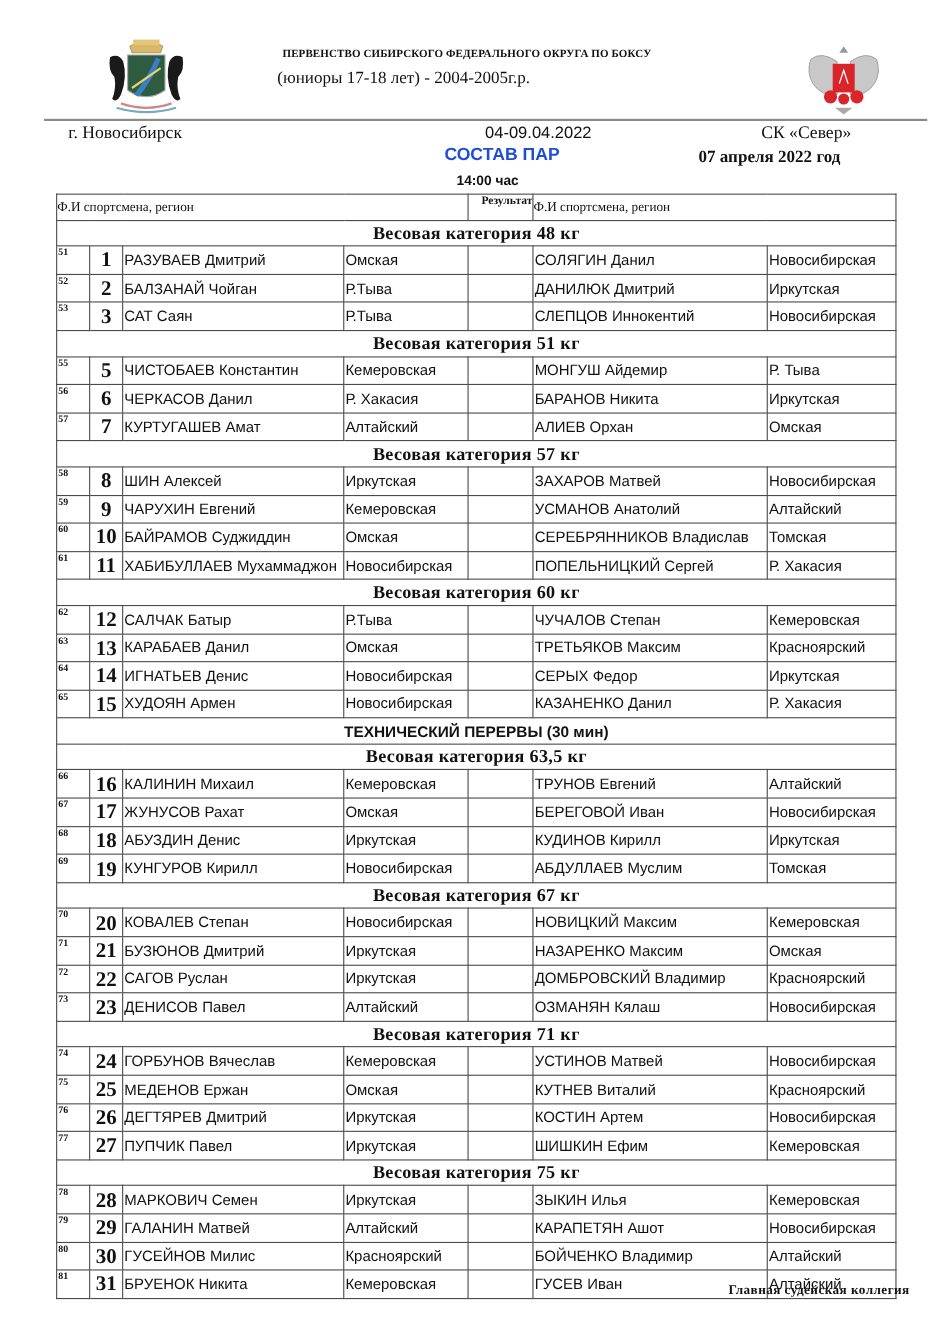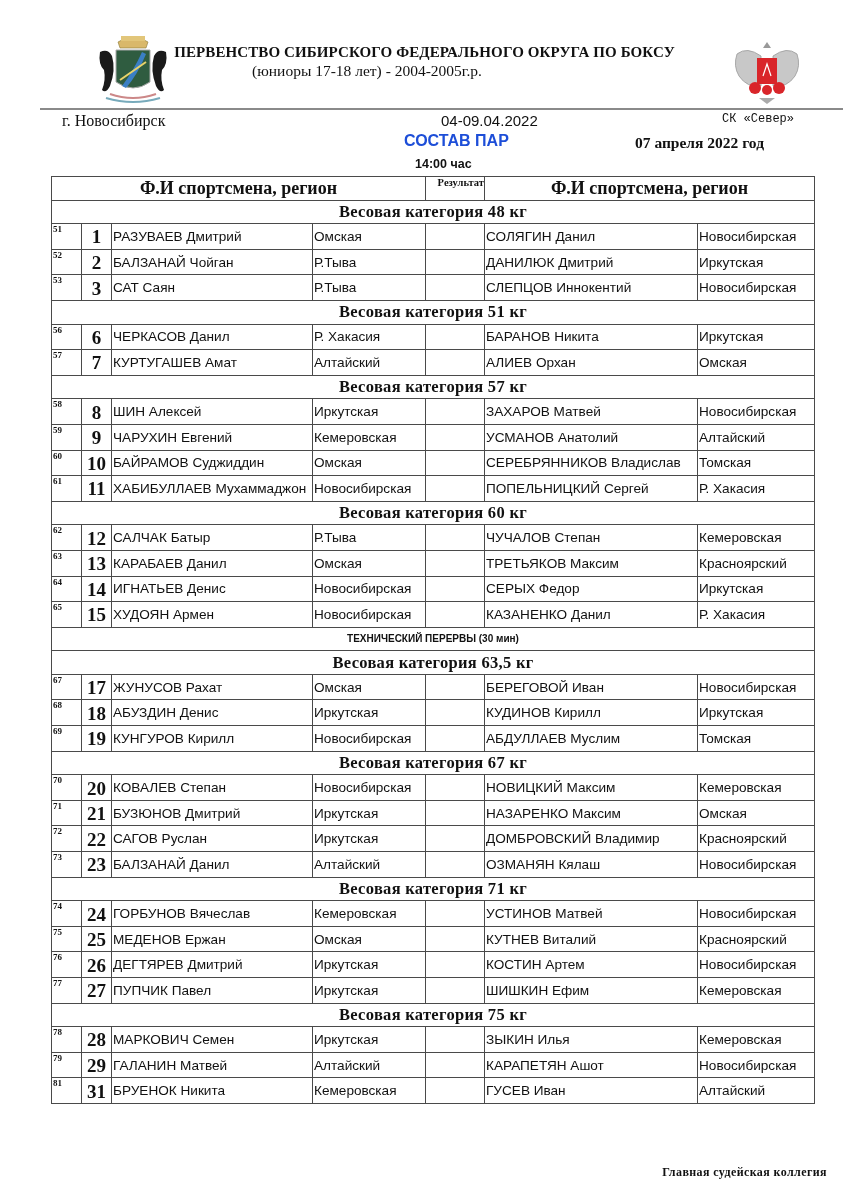--- a/index.html
+++ b/index.html
@@ -1,40 +1,40 @@
 <!DOCTYPE html>
 <html><head>
 <meta charset="utf-8">
 <style>
   html, body { margin: 0; padding: 0; background: #ffffff; }
   body { width: 849px; height: 1200px; position: relative; overflow: hidden; color: #111; }
   .abs { position: absolute; }
   .serif { font-family: "Liberation Serif", "DejaVu Serif", serif; }
   .sans { font-family: "Liberation Sans", "DejaVu Sans", sans-serif; }
 
-  .title-main { left: 0; width: 849px; top: 44px; text-align: center; font-weight: bold; font-size: 15px; letter-spacing: 0.1px; }
+  .title-main { left: 0; width: 849px; top: 44px; text-align: center; font-weight: bold; font-size: 10px; letter-spacing: 0.1px; }
   .title-sub { left: 0; width: 734px; top: 62px; text-align: center; font-size: 15.5px; }
   .hr { left: 40px; top: 108px; width: 803px; height: 2px; background: #8a8a8a; }
 
   .city { left: 62px; top: 112px; font-size: 16px; }
   .dates { left: 441px; top: 112px; font-size: 15px; }
-  .venue { left: 722px; top: 112px; font-size: 12px; font-family: Liberation Mono, monospace; }
+  .venue { left: 692px; top: 112px; font-size: 16px; }
   .doc-title { left: 404px; top: 132px; font-size: 16px; font-weight: bold; color: #1d4ed8; }
   .doc-date { left: 635px; top: 134px; font-size: 15.5px; font-weight: bold; }
   .time { left: 415px; top: 157px; font-size: 12.5px; font-weight: bold; }
 
   .logo-left { left: 88px; top: 30px; width: 90px; height: 78px; }
   .logo-right { left: 727px; top: 36px; width: 80px; height: 72px; }
 
   table.grid { position: absolute; left: 51px; top: 176px; width: 763px; border-collapse: collapse; table-layout: fixed; }
   table.grid td { border: 1px solid #4a4a4a; padding: 0; height: 22.6px; overflow: hidden; white-space: nowrap; vertical-align: middle; }
-  .hdr-cell { font-family: "Liberation Serif", "DejaVu Serif", serif; font-weight: bold; font-size: 18px; text-align: center; }
+  .hdr-cell { font-family: "Liberation Serif", "DejaVu Serif", serif; font-weight: normal; font-size: 12px; }
   .hdr-res { font-family: "Liberation Serif", "DejaVu Serif", serif; font-weight: bold; font-size: 10.5px; text-align: right; vertical-align: top !important; }
   .cat-cell { font-family: "Liberation Serif", "DejaVu Serif", serif; font-weight: bold; font-size: 16.5px; text-align: center; letter-spacing: 0.3px; }
-  .break-cell { font-family: "Liberation Sans", "DejaVu Sans", sans-serif; font-weight: bold; font-size: 10px; text-align: center; }
+  .break-cell { font-family: "Liberation Sans", "DejaVu Sans", sans-serif; font-weight: bold; font-size: 14px; text-align: center; }
   .seq { font-family: "Liberation Serif", "DejaVu Serif", serif; font-weight: bold; font-size: 9px; vertical-align: top !important; padding-left: 1px !important; }
   .bout { font-family: "Liberation Serif", "DejaVu Serif", serif; font-weight: bold; font-size: 19px; text-align: center; padding-top: 2px !important; }
   .name, .region { font-family: "Liberation Sans", "DejaVu Sans", sans-serif; font-size: 13.6px; padding-left: 1px !important; }
   .footer { right: 22px; top: 1145px; font-size: 12px; font-weight: bold; letter-spacing: 0.4px; margin-top: 20px; }
 </style>
 </head>
 <body>
 
 <div class="abs logo-left">
   <svg width="90" height="78" viewBox="0 0 90 78">
@@ -118,20 +118,29 @@
         <td class="name">САТ Саян</td>
         <td class="region">Р.Тыва</td>
         <td class="result"></td>
         <td class="name">СЛЕПЦОВ Иннокентий</td>
         <td class="region">Новосибирская</td>
       </tr>
       <tr>
         <td colspan="7" class="cat-cell">Весовая категория 51 кг</td>
       </tr>
       <tr>
+        <td class="seq">55</td>
+        <td class="bout">5</td>
+        <td class="name">ЧИСТОБАЕВ Константин</td>
+        <td class="region">Кемеровская</td>
+        <td class="result"></td>
+        <td class="name">МОНГУШ Айдемир</td>
+        <td class="region">Р. Тыва</td>
+      </tr>
+      <tr>
         <td class="seq">56</td>
         <td class="bout">6</td>
         <td class="name">ЧЕРКАСОВ Данил</td>
         <td class="region">Р. Хакасия</td>
         <td class="result"></td>
         <td class="name">БАРАНОВ Никита</td>
         <td class="region">Иркутская</td>
       </tr>
       <tr>
         <td class="seq">57</td>
@@ -220,20 +229,29 @@
         <td class="name">КАЗАНЕНКО Данил</td>
         <td class="region">Р. Хакасия</td>
       </tr>
       <tr>
         <td colspan="7" class="break-cell">ТЕХНИЧЕСКИЙ ПЕРЕРВЫ (30 мин)</td>
       </tr>
       <tr>
         <td colspan="7" class="cat-cell">Весовая категория 63,5 кг</td>
       </tr>
       <tr>
+        <td class="seq">66</td>
+        <td class="bout">16</td>
+        <td class="name">КАЛИНИН Михаил</td>
+        <td class="region">Кемеровская</td>
+        <td class="result"></td>
+        <td class="name">ТРУНОВ Евгений</td>
+        <td class="region">Алтайский</td>
+      </tr>
+      <tr>
         <td class="seq">67</td>
         <td class="bout">17</td>
         <td class="name">ЖУНУСОВ Рахат</td>
         <td class="region">Омская</td>
         <td class="result"></td>
         <td class="name">БЕРЕГОВОЙ Иван</td>
         <td class="region">Новосибирская</td>
       </tr>
       <tr>
         <td class="seq">68</td>
@@ -279,21 +297,21 @@
         <td class="bout">22</td>
         <td class="name">САГОВ Руслан</td>
         <td class="region">Иркутская</td>
         <td class="result"></td>
         <td class="name">ДОМБРОВСКИЙ Владимир</td>
         <td class="region">Красноярский</td>
       </tr>
       <tr>
         <td class="seq">73</td>
         <td class="bout">23</td>
-        <td class="name">БАЛЗАНАЙ Данил</td>
+        <td class="name">ДЕНИСОВ Павел</td>
         <td class="region">Алтайский</td>
         <td class="result"></td>
         <td class="name">ОЗМАНЯН Кялаш</td>
         <td class="region">Новосибирская</td>
       </tr>
       <tr>
         <td colspan="7" class="cat-cell">Весовая категория 71 кг</td>
       </tr>
       <tr>
         <td class="seq">74</td>
@@ -346,20 +364,29 @@
       <tr>
         <td class="seq">79</td>
         <td class="bout">29</td>
         <td class="name">ГАЛАНИН Матвей</td>
         <td class="region">Алтайский</td>
         <td class="result"></td>
         <td class="name">КАРАПЕТЯН Ашот</td>
         <td class="region">Новосибирская</td>
       </tr>
       <tr>
+        <td class="seq">80</td>
+        <td class="bout">30</td>
+        <td class="name">ГУСЕЙНОВ Милис</td>
+        <td class="region">Красноярский</td>
+        <td class="result"></td>
+        <td class="name">БОЙЧЕНКО Владимир</td>
+        <td class="region">Алтайский</td>
+      </tr>
+      <tr>
         <td class="seq">81</td>
         <td class="bout">31</td>
         <td class="name">БРУЕНОК Никита</td>
         <td class="region">Кемеровская</td>
         <td class="result"></td>
         <td class="name">ГУСЕВ Иван</td>
         <td class="region">Алтайский</td>
       </tr>
     </tbody>
 </table>

